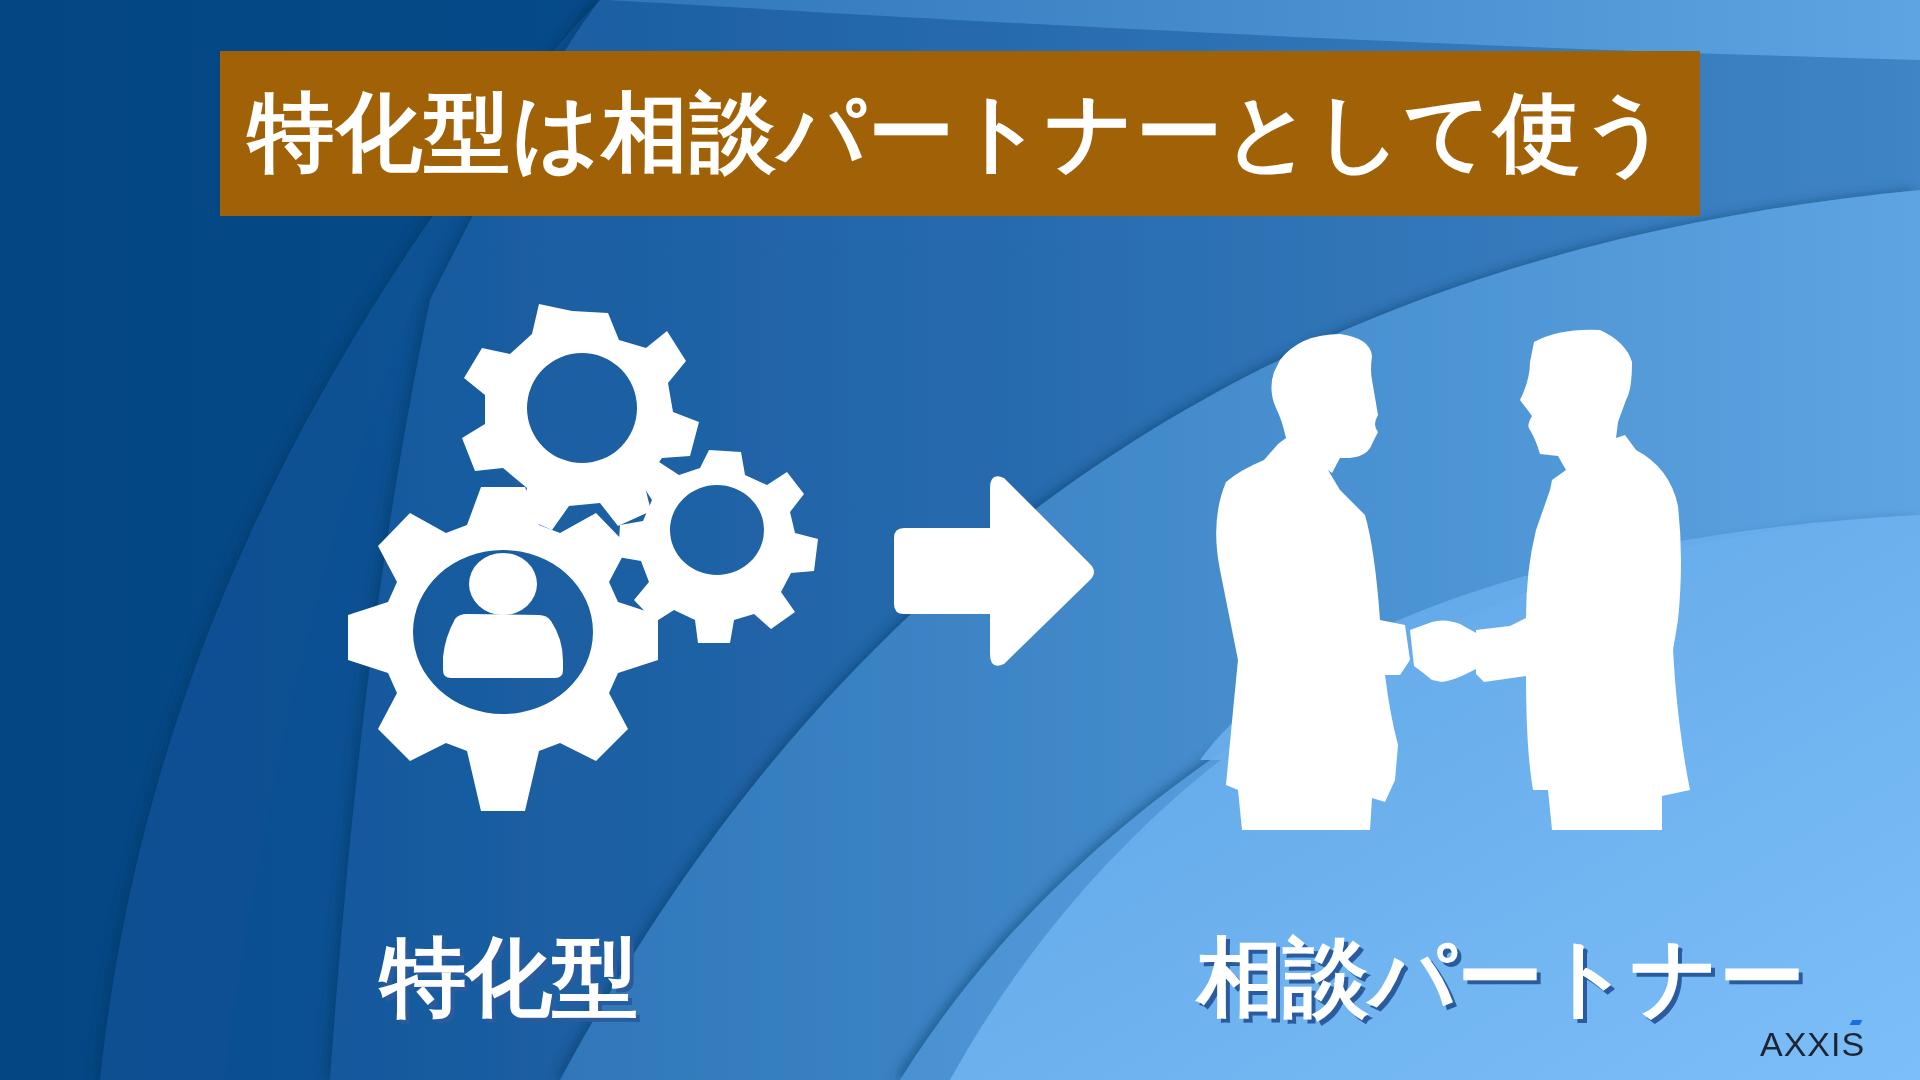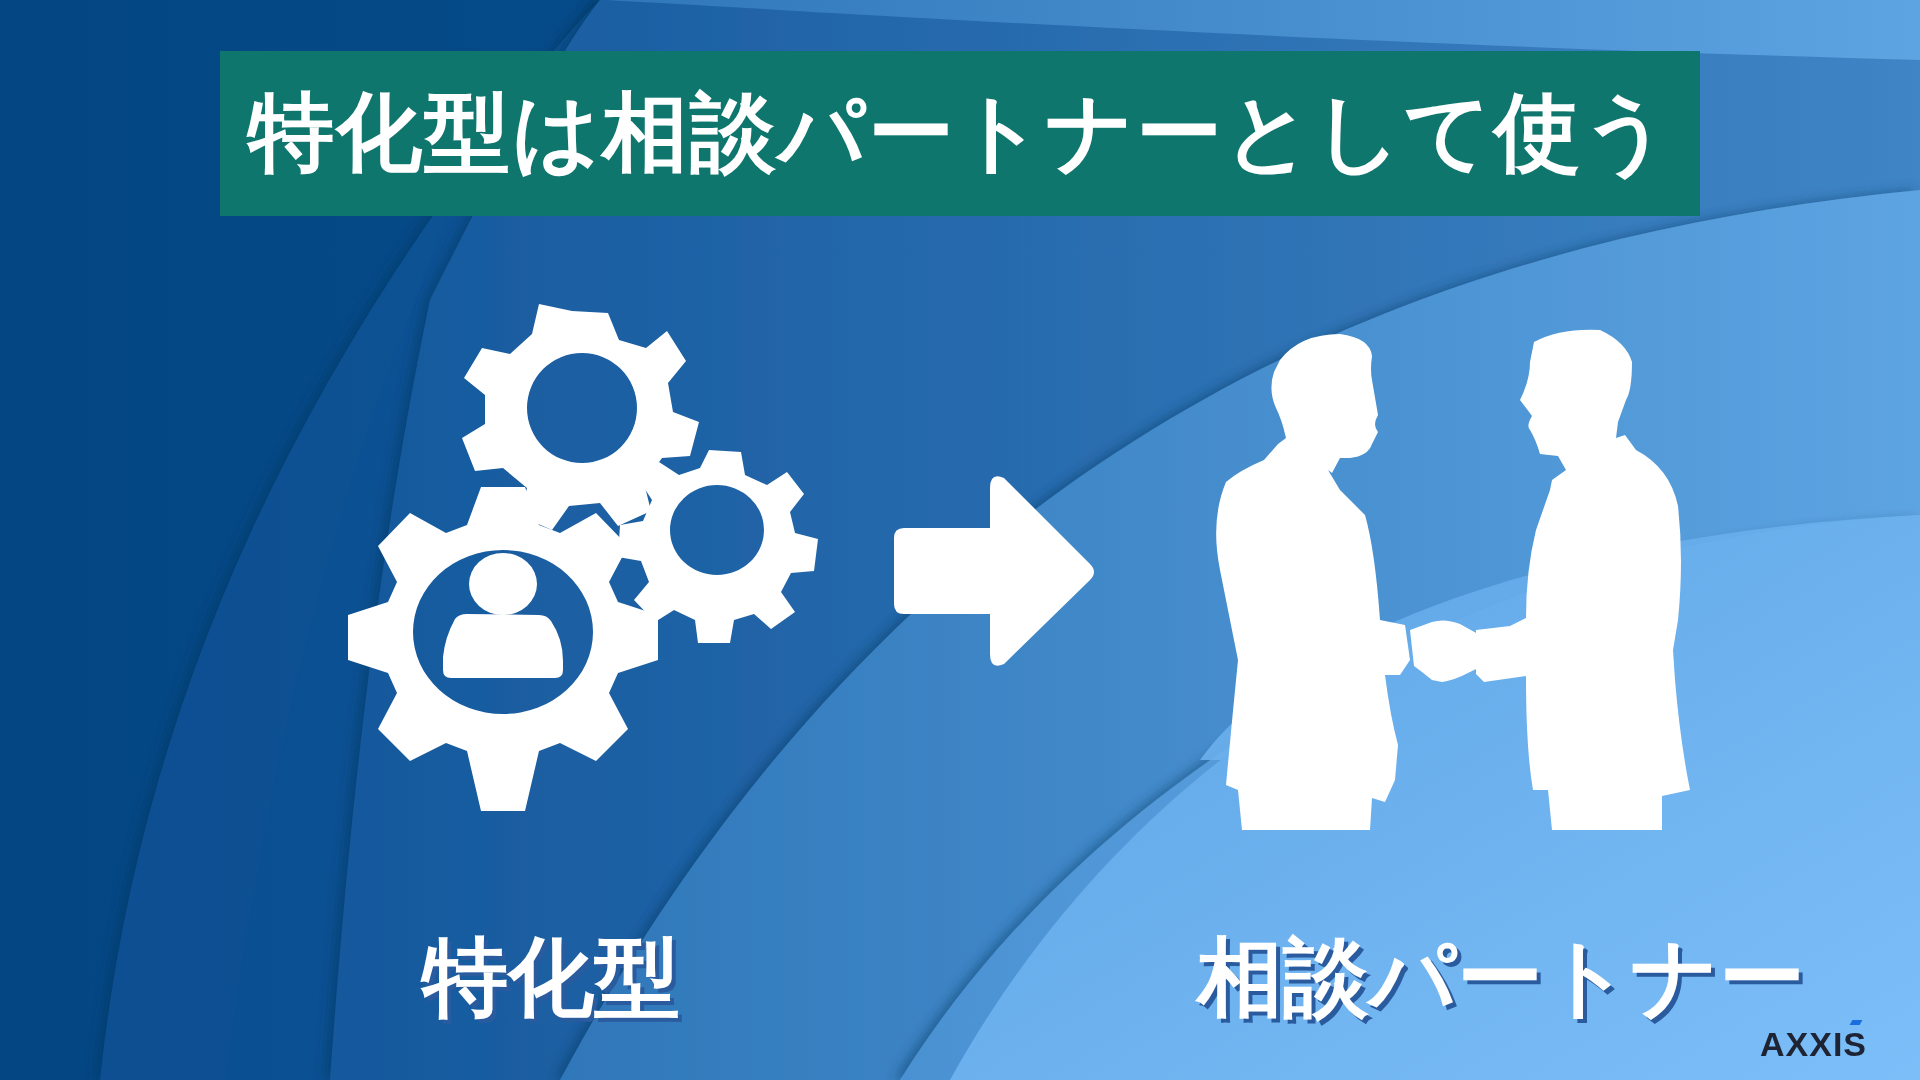--- a/index.html
+++ b/index.html
@@ -4,37 +4,37 @@
   <style>
     html, body { margin: 0; padding: 0; }
     body {
       width: 1920px; height: 1080px; overflow: hidden; position: relative;
       font-family: "DejaVu Sans", "Liberation Sans", sans-serif;
       background: #0b4a8a;
     }
     .bg { position: absolute; left: 0; top: 0; width: 1920px; height: 1080px; }
     .title-bar {
       position: absolute; left: 220px; top: 51px; width: 1480px; height: 165px;
-      background: #0f766e;
+      background: #a16207;
       display: flex; align-items: center; justify-content: center;
     }
     .title-text {
       color: #ffffff; font-size: 86px; font-weight: bold; letter-spacing: 2px;
       white-space: nowrap;
     }
     .icon { position: absolute; }
     .label {
       position: absolute; color: #ffffff; font-weight: bold; font-size: 86px;
       text-shadow: 4px 4px 0 #2a5b9e; white-space: nowrap;
     }
-    .label-left { left: 380px; top: 920px; width: 300px; text-align: right; }
+    .label-left { left: 380px; top: 920px; width: 300px; text-align: left; }
     .label-right { left: 1165px; top: 920px; width: 600px; text-align: center; margin-left: 32px; }
     .logo {
       position: absolute; left: 1760px; top: 1025px;
-      font-family: "Liberation Sans", sans-serif; font-weight: bold;
+      font-family: "Liberation Sans", sans-serif; font-weight: normal;
       font-size: 34px; color: #1e2433; letter-spacing: 1px;
     }
     .logo-accent {
       position: absolute; left: 1851px; top: 1020px; width: 10px; height: 5px;
       background: #1a6ee0; transform: skewX(-30deg);
     }
   </style>
 </head>
 <body>
 

